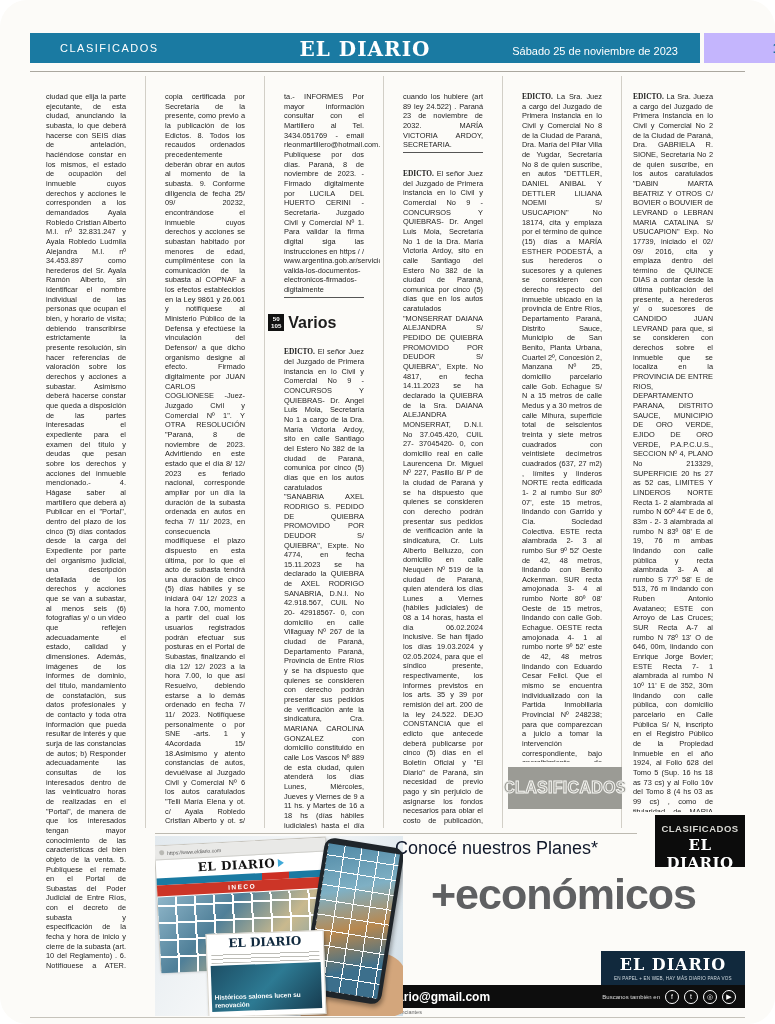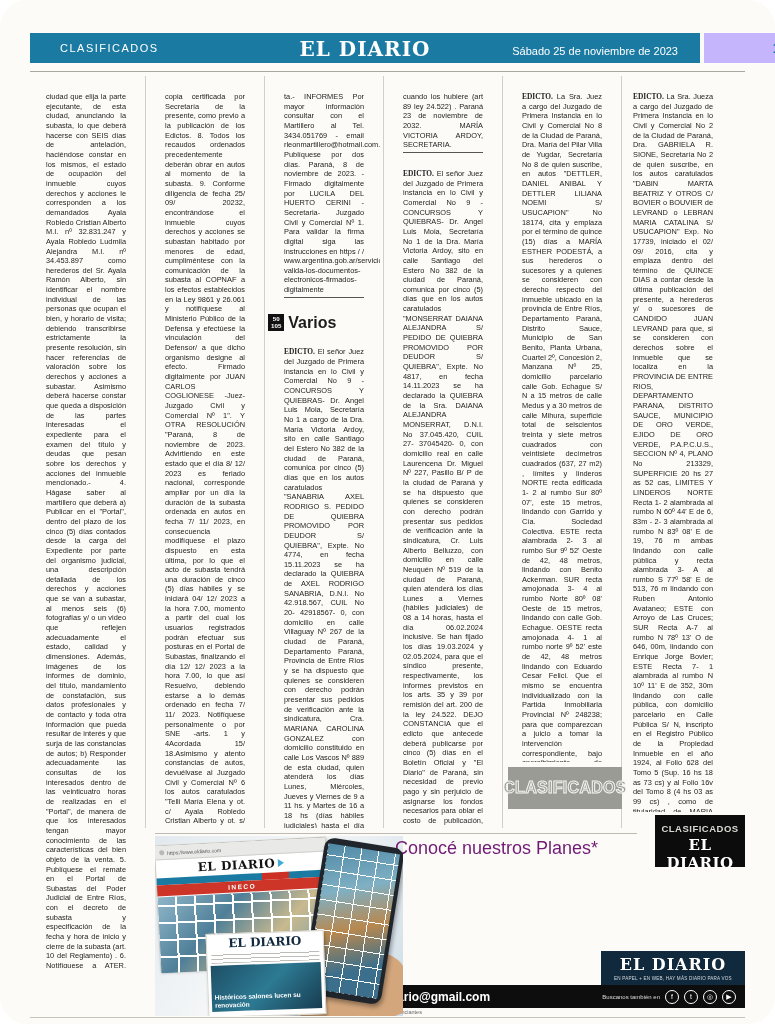--- a/index.html
+++ b/index.html
@@ -72,21 +72,21 @@
   .newspaper{position:absolute;left:52px;top:96px;width:118px;height:84px;background:#fff;
              border:1px solid #d8d5cd;transform:rotate(-2deg);z-index:3;
              box-shadow:1px 2px 3px rgba(0,0,0,.3);box-sizing:border-box;}
   .np-mast{font-family:"DejaVu Serif",serif;font-weight:bold;font-size:12px;color:#10293e;
            text-align:center;padding-top:2px;}
   .np-lines{height:11px;margin:2px 4px;
             background:repeating-linear-gradient(0deg,#bdbdb8 0 1px,transparent 1px 4px);}
   .np-photo{margin:0 3px;height:46px;position:relative;display:flex;align-items:flex-end;
             background:linear-gradient(135deg,#1d4f66,#2d7a93 50%,#173c50);}
   .np-caption{color:#fff;font-size:6.5px;font-weight:bold;line-height:7.5px;padding:3px;}
-  .ad-headline{position:absolute;left:240px;top:5px;font-size:18px;color:#701a75;}
+  .ad-headline{position:absolute;left:240px;top:5px;font-size:18px;color:#0f172a;}
   .ad-big{position:absolute;font-weight:bold;color:#5f6062;letter-spacing:-1px;
           font-size:43px;line-height:43px;}
   .big1{left:276px;top:40px;} .big2{left:299px;top:84px;}
   .ad-logo{position:absolute;left:446px;top:118px;width:144px;height:38px;background:#11293d;
            text-align:center;box-sizing:border-box;padding-top:4px;}
   .ad-logo-word{font-family:"DejaVu Serif",serif;font-weight:bold;font-size:16px;color:#fff;
                 letter-spacing:1px;}
   .ad-logo-tag{font-size:4.6px;letter-spacing:0.2px;color:#cfd8de;margin-top:2px;}
   .ad-bar{position:absolute;left:175px;top:152px;width:415px;height:23px;background:#0d0d0d;
           display:flex;align-items:center;padding:0 9px;gap:5px;box-sizing:border-box;}
@@ -173,20 +173,21 @@
       <div class="newspaper">
         <div class="np-mast">EL DIARIO</div>
         <div class="np-lines"></div>
         <div class="np-photo">
           <span class="np-caption">Históricos salones lucen su renovación</span>
         </div>
       </div>
     </div>
 
     <div class="ad-headline">Conocé nuestros Planes*</div>
+    <div class="ad-big big1">+económicos</div>
 
     <div class="ad-logo">
       <div class="ad-logo-word">EL DIARIO</div>
       <div class="ad-logo-tag">EN PAPEL + EN WEB, HAY MÁS DIARIO PARA VOS</div>
     </div>
 
     <div class="ad-bar">
       <span class="ad-email">avisoseldiario@gmail.com</span>
       <span class="ad-social-label">Buscanos también en</span>
       <span class="soc">f</span>

